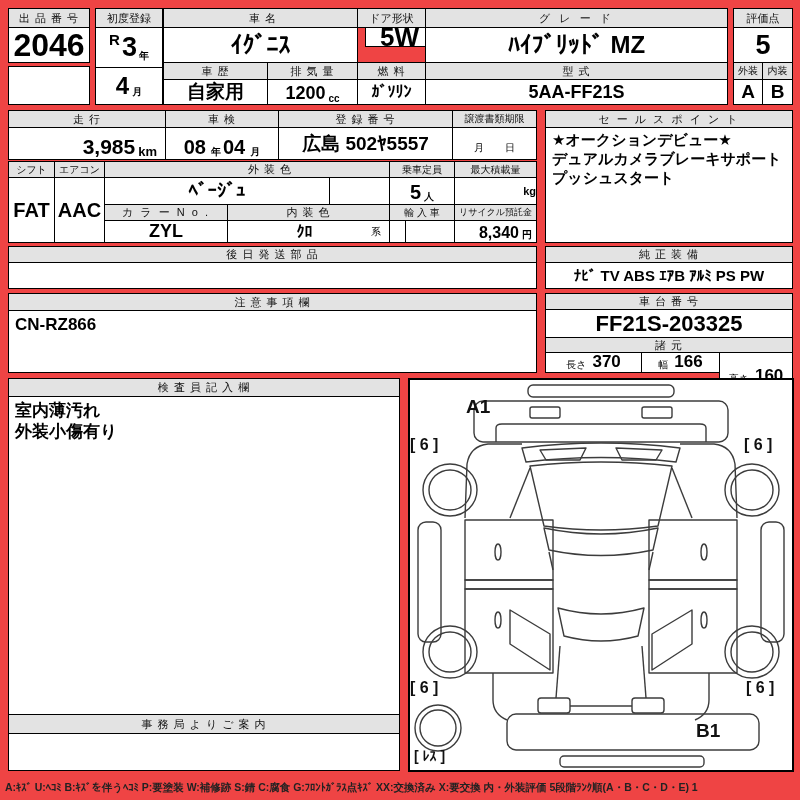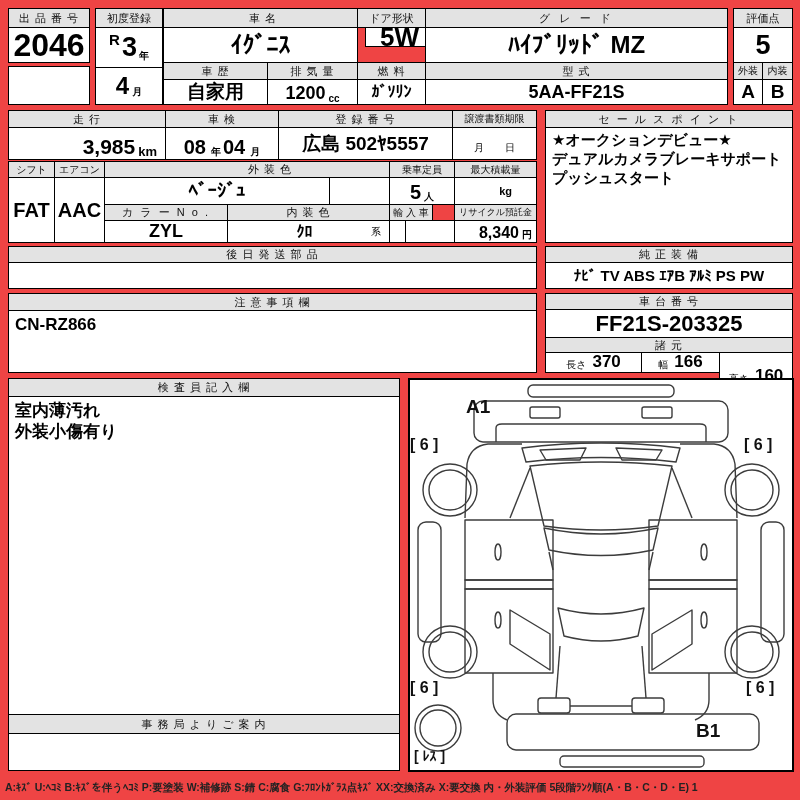--- a/index.html
+++ b/index.html
@@ -103,34 +103,34 @@
 
   <div class="abs hdr" style="left:104px;top:161px;width:332px;height:17px">外 装 色</div>
   <div class="abs cell" style="left:104px;top:177px;width:226px;height:28px;font-size:19px">ﾍﾞｰｼﾞｭ</div>
   <div class="abs cell" style="left:329px;top:177px;width:61px;height:28px"></div>
   <div class="abs hdr" style="left:389px;top:161px;width:66px;height:17px;font-size:10px;letter-spacing:0">乗車定員</div>
   <div class="abs cell baseline" style="left:389px;top:177px;width:66px;height:28px;font-size:20px">
     <span>5</span>
     <span class="unit">人</span>
   </div>
   <div class="abs hdr" style="left:454px;top:161px;width:83px;height:17px;font-size:10px;letter-spacing:0">最大積載量</div>
-  <div class="abs cell right" style="left:454px;top:177px;width:83px;height:28px;padding-right:24px">
+  <div class="abs cell right" style="left:454px;top:177px;width:83px;height:28px;padding-right:0">
     <span></span>
     <span class="unit" style="font-size:11px">kg</span>
   </div>
 
   <div class="abs hdr" style="left:104px;top:204px;width:124px;height:17px;letter-spacing:2px">カ ラ ー N o .</div>
   <div class="abs cell" style="left:104px;top:220px;width:124px;height:23px;font-size:18px">ZYL</div>
   <div class="abs hdr" style="left:227px;top:204px;width:163px;height:17px">内 装 色</div>
   <div class="abs cell" style="left:227px;top:220px;width:163px;height:23px">
     <span style="flex:1"></span>
     <span style="font-size:16px">ｸﾛ</span>
     <span style="flex:1;text-align:right;font-size:10px;font-weight:normal;padding-right:8px">系</span>
   </div>
-  <div class="abs hdr" style="left:389px;top:204px;width:44px;height:17px;font-size:10px;letter-spacing:0">輸 入 車</div>
+  <div class="abs hdr" style="left:389px;top:204px;width:66px;height:17px;font-size:10px;letter-spacing:0">輸 入 車</div>
   <div class="abs cell left" style="left:389px;top:220px;width:66px;height:23px">
     <span style="display:block;width:16px;height:100%;border-right:1px solid #000"></span>
     <span></span>
   </div>
   <div class="abs hdr" style="left:454px;top:204px;width:83px;height:17px;font-size:9px;letter-spacing:0">リサイクル預託金</div>
   <div class="abs cell right baseline" style="left:454px;top:220px;width:83px;height:23px;font-size:16px;padding-right:4px">
     <span>8,340</span>
     <span class="unit">円</span>
   </div>
 

